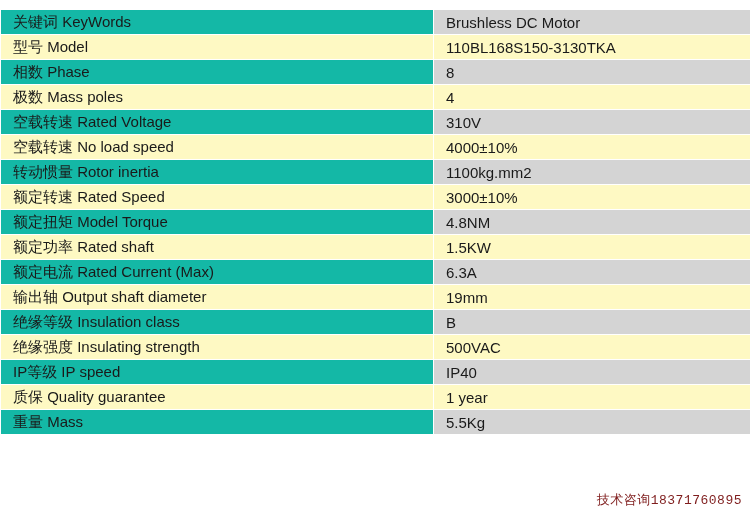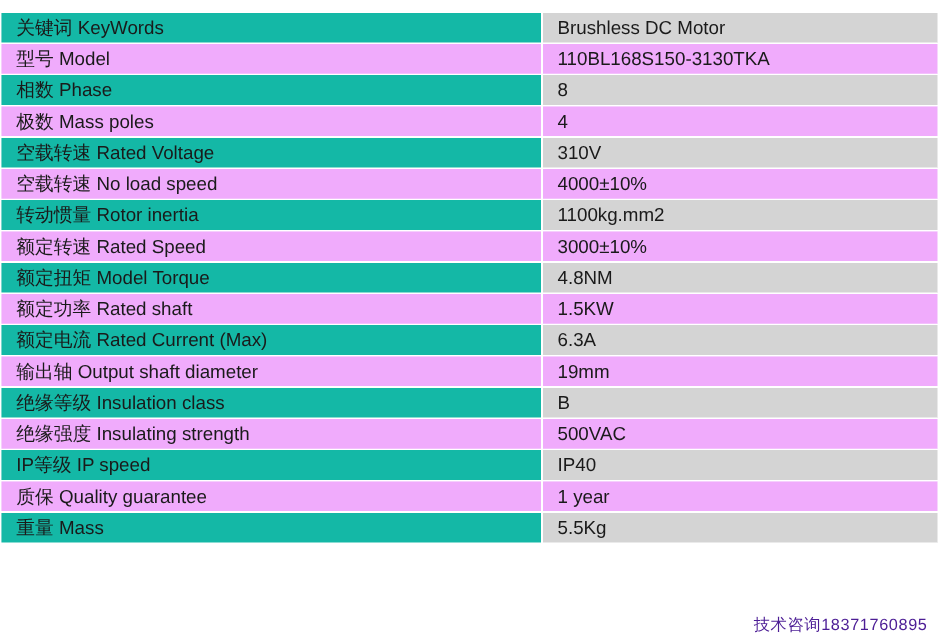--- a/index.html
+++ b/index.html
@@ -34,30 +34,30 @@
   }
   .spec-table tr td.label-cell {
     width: 420px;
     background: #14b8a6;
   }
   .spec-table tr td.value-cell {
     width: 330px;
     background: #d4d4d4;
   }
   .spec-table tr.alt td {
-    background: #f0abfc;
+    background: #fef9c3;
   }
   .watermark {
     position: absolute;
     right: 8px;
     bottom: 4px;
     font-size: 13px;
-    color: #4c1d95;
+    color: #7f1d1d;
     letter-spacing: 0.5px;
-    font-family: Liberation Sans, sans-serif;
+    font-family: Liberation Mono, monospace;
     user-select: none;
   }
 </style>
 </head>
 <body>
 
 <table class="spec-table">
   <tbody>
     <tr>
       <td class="label-cell">关键词 KeyWords</td>

